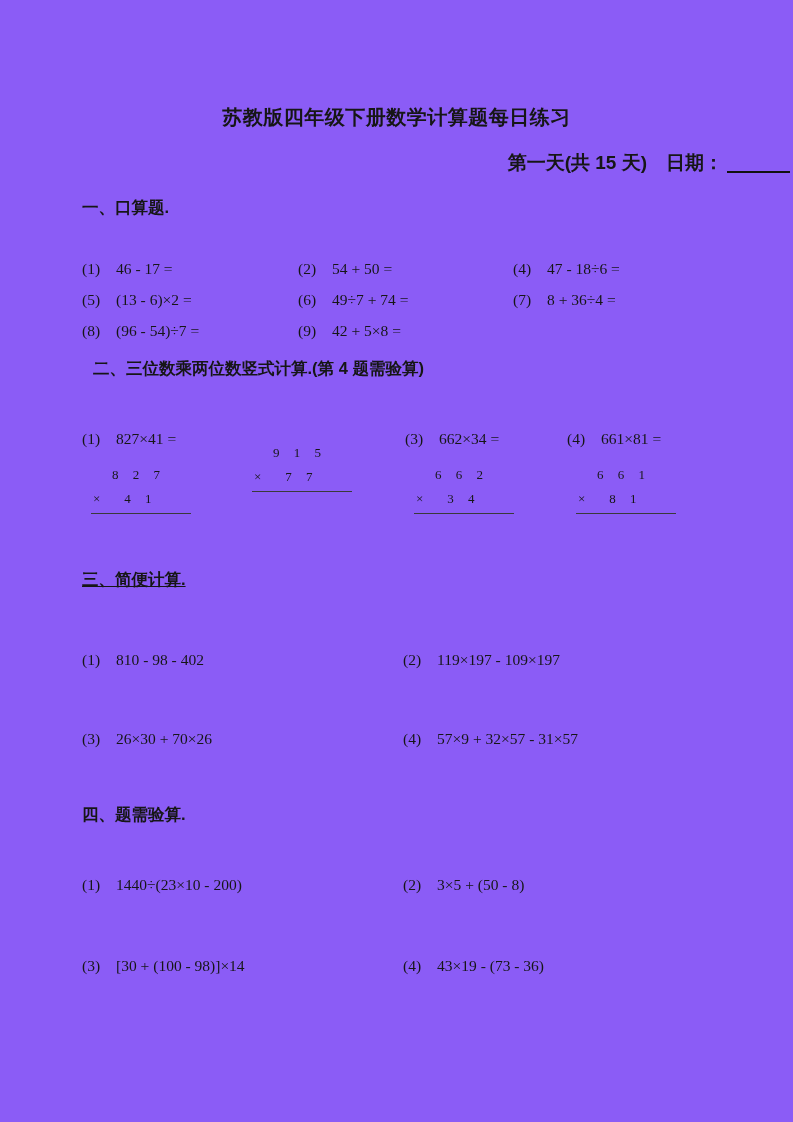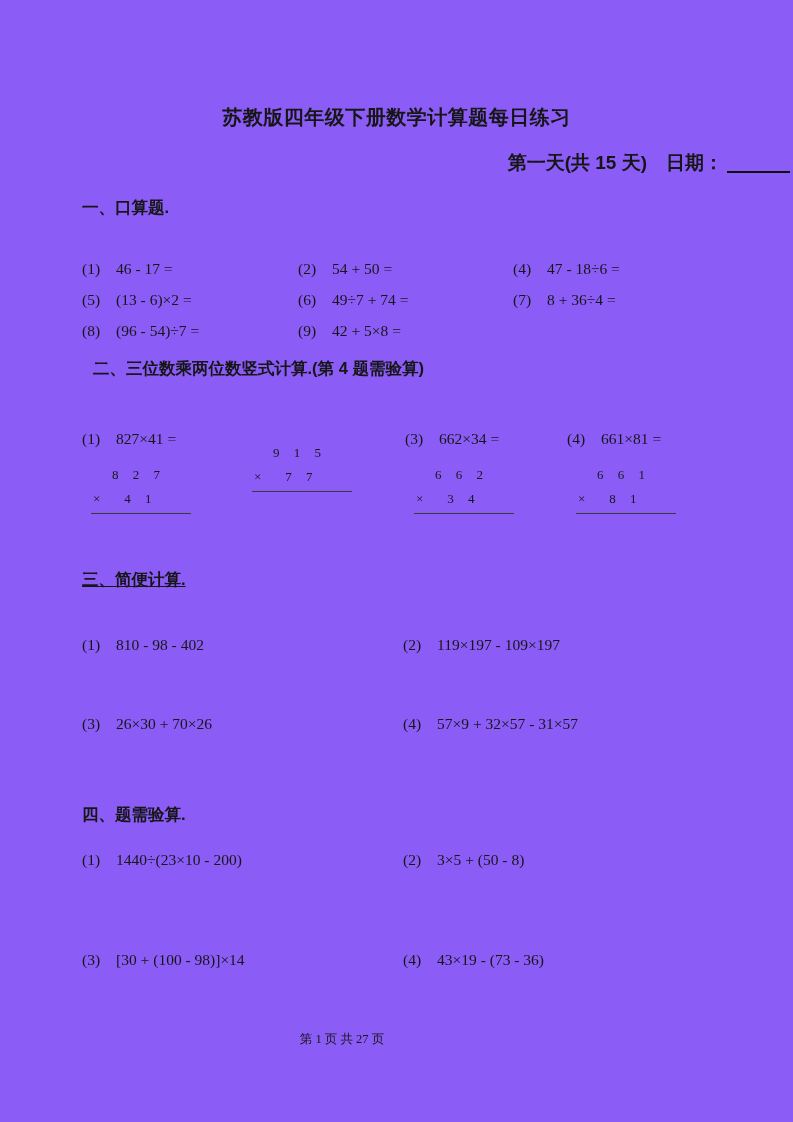--- a/index.html
+++ b/index.html
@@ -66,22 +66,22 @@
   }
   .grid-vert {
     top: 428px;
     grid-template-columns: 161px 162px 162px 1fr;
     width: 680px;
   }
   .grid-two {
     grid-template-columns: 321px 1fr;
     width: 660px;
   }
-  .grid-simplify { top: 634px; row-gap: 57px; }
-  .grid-stepwise { top: 849px; row-gap: 78px; }
+  .grid-simplify { top: 649px; row-gap: 57px; }
+  .grid-stepwise { top: 874px; row-gap: 59px; }
 
   .prob {
     font-size: 15.5px;
     line-height: 22px;
     white-space: nowrap;
   }
   .prob .pexpr { margin-left: 16px; }
 
   .vblock {
     margin-top: 13px;
@@ -176,15 +176,14 @@
   </div>
 
   <div class="sec-head s4">四、题需验算.</div>
   <div class="grid grid-two grid-stepwise">
     <div class="prob"><span class="plabel">(1)</span><span class="pexpr">1440÷(23×10 - 200)</span></div>
     <div class="prob"><span class="plabel">(2)</span><span class="pexpr">3×5 + (50 - 8)</span></div>
     <div class="prob"><span class="plabel">(3)</span><span class="pexpr">[30 + (100 - 98)]×14</span></div>
     <div class="prob"><span class="plabel">(4)</span><span class="pexpr">43×19 - (73 - 36)</span></div>
   </div>
 
-  <div class="footer">第 1 页 共 27 页</div>
 
 </div>
 
 </body></html>

